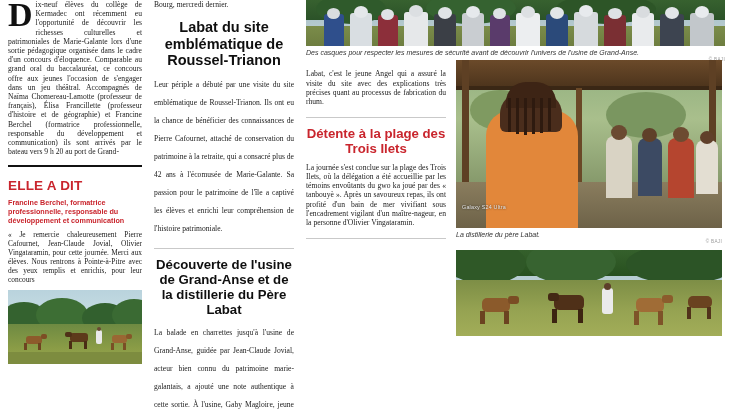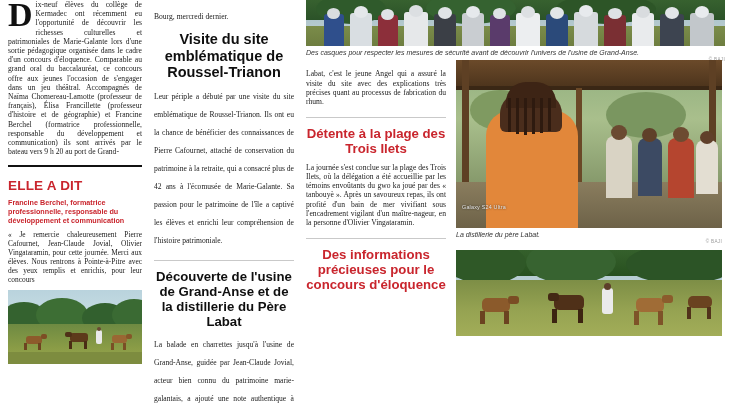--- a/index.html
+++ b/index.html
@@ -59,21 +59,21 @@
     font-weight: 700;
     margin: 0 0 5px 0;
   }
   .quote-body {
     font-size: 7.4px; line-height: 9px;
     text-align: justify; color: #1a1a1a;
     margin: 0;
   }
 
   
-  .col2 { width: 152px; padding: 12px 6px; }
+  .col2 { width: 152px; padding: 0 6px; }
 
   .c2-top {
     font-size: 7.6px; line-height: 9.2px; color: #1a1a1a; margin: 0 0 10px 0;
   }
 
   .headline {
     font-family: "Liberation Sans", sans-serif;
     font-weight: 700;
     color: #0f0f0f;
     text-align: center;
@@ -185,21 +185,21 @@
       <div class="rect" style="left:118px;bottom:25px;width:6px;height:5px;background:#855628;border-radius:2px;"></div>
 
       <div class="rect" style="left:88px;bottom:20px;width:6px;height:14px;background:#e9e9e9;border-radius:2px;"></div>
       <div class="blob" style="left:89px;bottom:33px;width:4px;height:4px;background:#6a4a33;"></div>
     </div>
   </div>
 
   <div class="col col2">
     <p class="c2-top">Bourg, mercredi dernier.</p>
 
-    <h2 class="headline h-big">Visite du site emblématique de Roussel-Trianon</h2>
+    <h2 class="headline h-big">Labat du site emblématique de Roussel-Trianon</h2>
     <p class="body-text">Leur périple a débuté par une visite du site emblématique de Roussel-Trianon. Ils ont eu la chance de bénéficier des connaissances de Pierre Cafournet, attaché de conservation du patrimoine à la retraite, qui a consacré plus de 42 ans à l'écomusée de Marie-Galante. Sa passion pour le patrimoine de l'île a captivé les élèves et enrichi leur compréhension de l'histoire patrimoniale.</p>
 
     <div class="hr-thin"></div>
 
     <h2 class="headline h-mid">Découverte de l'usine de Grand-Anse et de la distillerie du Père Labat</h2>
     <p class="body-text">La balade en charrettes jusqu'à l'usine de Grand-Anse, guidée par Jean-Claude Jovial, acteur bien connu du patrimoine marie-galantais, a ajouté une note authentique à cette sortie. À l'usine, Gaby Magloire, jeune ingénieure de production, a expliqué le processus de fabrication du sucre, offrant ainsi aux élèves un aperçu concret</p>
   </div>
 
   <div class="col col3">
 
@@ -245,21 +245,20 @@
 
     <p class="body-text" style="margin-top:7px;">Labat, c'est le jeune Angel qui a assuré la visite du site avec des explications très précises quant au processus de fabrication du rhum.</p>
 
     <div class="hr-thin"></div>
 
     <h2 class="headline h-mid red">Détente à la plage des Trois Ilets</h2>
     <p class="body-text">La journée s'est conclue sur la plage des Trois Ilets, où la délégation a été accueillie par les témoins envoûtants du gwo ka joué par des « tanbouyè ». Après un savoureux repas, ils ont profité d'un bain de mer vivifiant sous l'encadrement vigilant d'un maître-nageur, en la personne d'Olivier Vingataramin.</p>
 
     <div class="hr-thin"></div>
 
-    <h2 class="headline h-mid red">Des informations précieuses pour le concours d'éloquence</h2>
   </div>
 
   <div class="col colR" style="padding-top:60px;">
     <div class="photo photoB">
 
       <div class="sky" style="background:linear-gradient(#8fae7e 0%, #a9bf8c 35%, #6e7f55 100%);"></div>
 
       <div class="rect" style="left:0;right:0;top:0;height:26px;background:linear-gradient(#6b4a2a,#4e351d);"></div>
       <div class="rect" style="left:0;right:0;top:26px;height:4px;background:#3a2715;"></div>
       <div class="rect" style="left:6px;top:0;width:7px;bottom:0;background:#5e4024;"></div>

